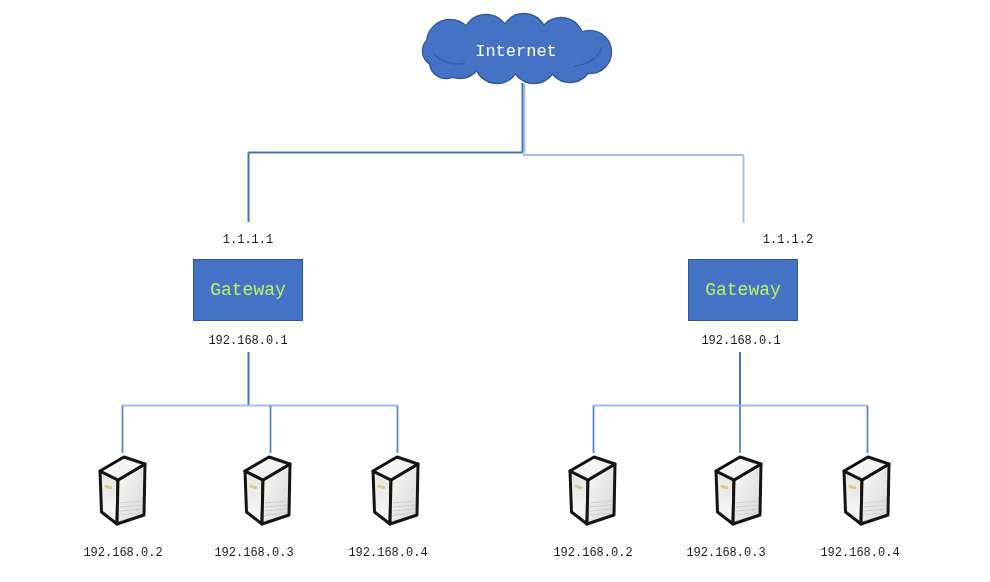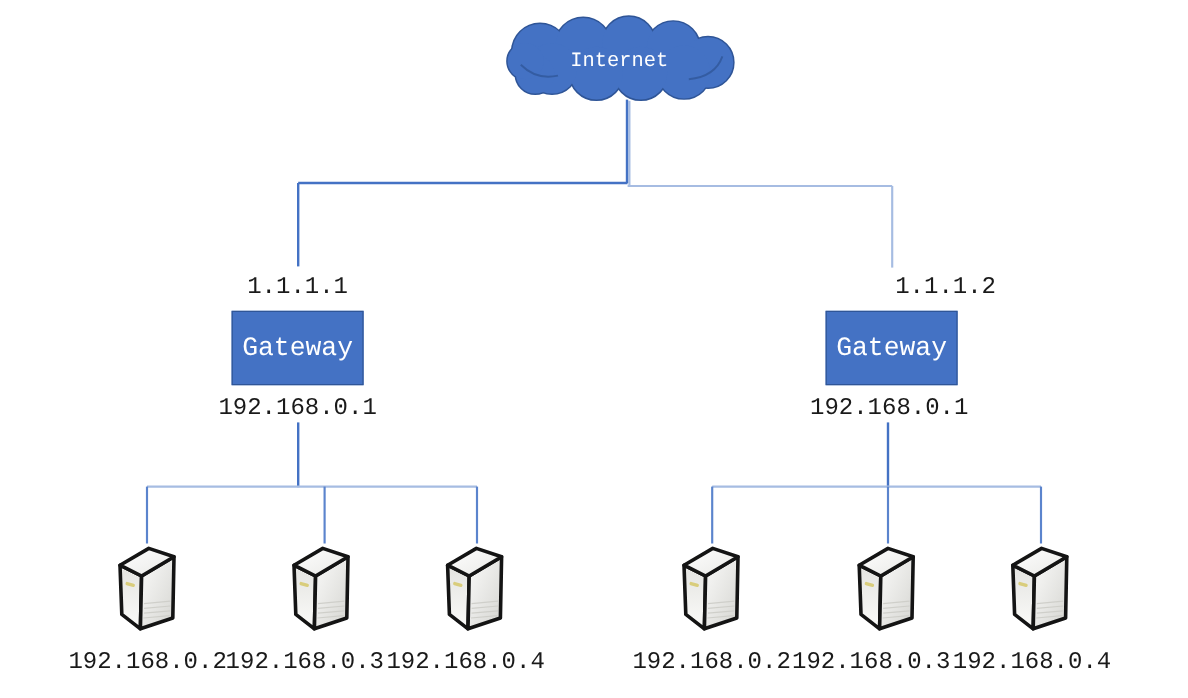--- a/index.html
+++ b/index.html
@@ -17,32 +17,32 @@
   .l-light { stroke: var(--connector-light,#A6BCE2); stroke-width:1.8; fill:none; }
 
   
   .cloud-outline circle { fill: var(--node-fill,#4472C4); stroke: var(--node-border,#2F5597); stroke-width:2.4; }
   .cloud-body circle    { fill: var(--node-fill,#4472C4); }
   .cloud-curl { fill:none; stroke: var(--node-border,#2F5597); stroke-width:1.6; opacity:.75; }
 
   
   .lbl {
     position:absolute; transform:translateX(-50%);
-    font-size:20px; line-height:24px; color: var(--label-text,#1a1a1a);
+    font-size:12px; line-height:24px; color: var(--label-text,#1a1a1a);
     white-space:nowrap; text-align:center;
   }
   .internet-lbl { color:#ffffff; font-size:17px; line-height:24px; }
 
   .gateway-box {
     position:absolute; width:110px; height:62px; box-sizing:border-box;
     background: var(--node-fill,#4472C4);
     border:1px solid var(--node-border,#2F5597);
     display:flex; align-items:center; justify-content:center;
   }
-  .gateway-box span { color:#ffffff; font-size:22px; }
+  .gateway-box span { color:#bef264; font-size:18px; }
 
   
   .srv-face { stroke:#141414; stroke-width:3; stroke-linejoin:round; }
   .srv-vent { stroke:#cfcfca; stroke-width:1; }
   symbol, use { overflow:visible; }
 </style>
 </head>
 <body>
 
 <div class="canvas">

